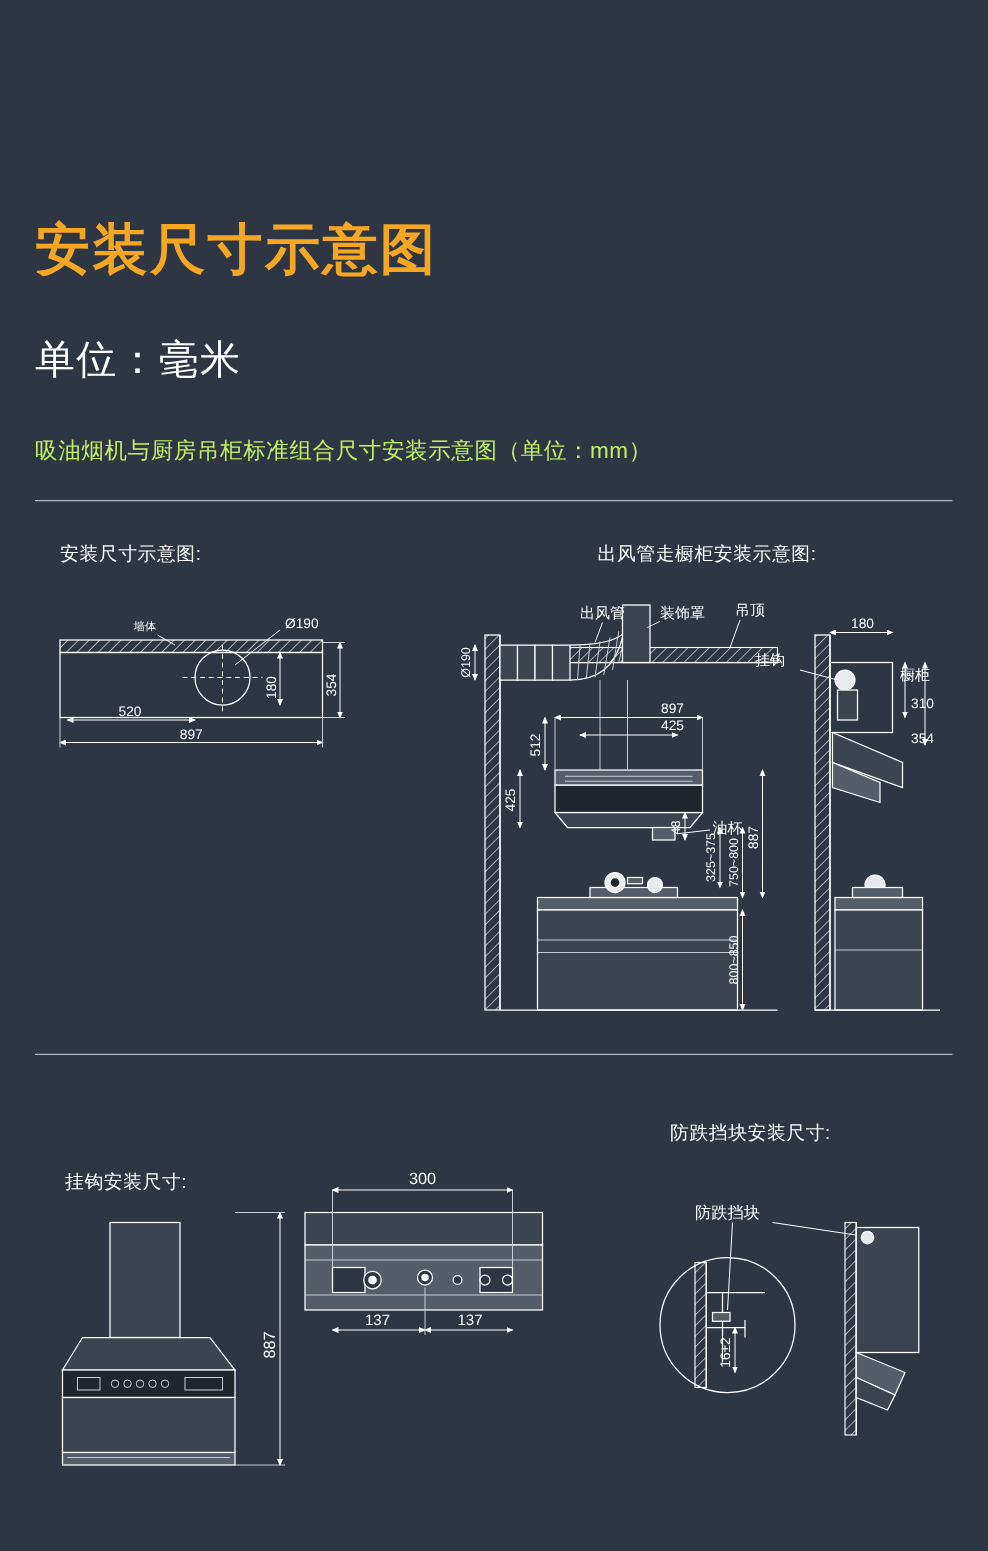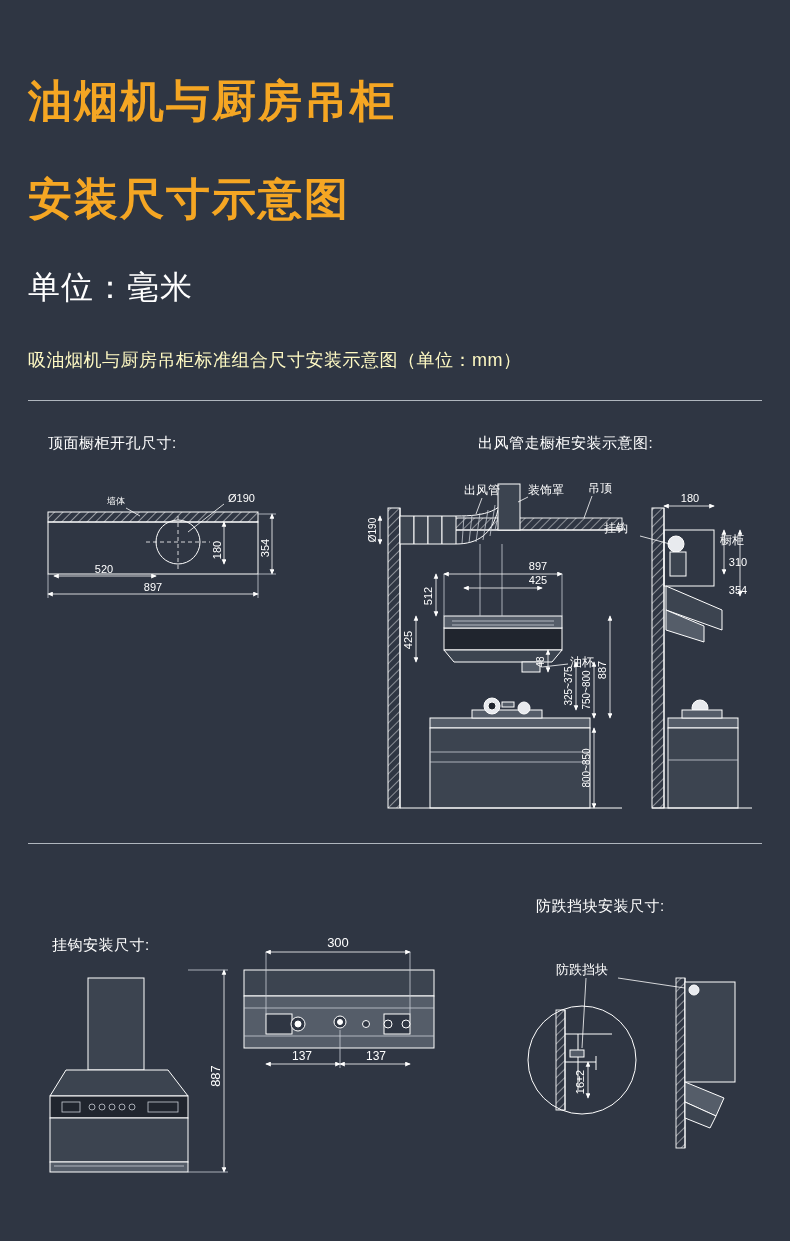--- a/index.html
+++ b/index.html
@@ -22,21 +22,21 @@
     left:28px;
   }
   .title1{top:72px;}
   .title2{top:170px;}
   .unit{
     position:absolute;left:28px;top:266px;
     font-size:32px;color:#ffffff;letter-spacing:1px;
   }
   .subtitle{
     position:absolute;left:28px;top:348px;
-    font-size:18px;color:#fef9c3;letter-spacing:.5px;
+    font-size:18px;color:#bef264;letter-spacing:.5px;
   }
   .hr{
     position:absolute;left:28px;width:734px;height:1px;
     background:#c7ccd3;opacity:.85;
   }
   .hr1{top:400px;}
   .hr2{top:843px;}
 
   .sec-label{
     position:absolute;font-size:15px;color:#ffffff;letter-spacing:.5px;
@@ -62,29 +62,28 @@
   .t10{font-size:10px;}
   .t11{font-size:11px;}
   .t12{font-size:12px;}
   .t13{font-size:13px;}
 </style>
 </head>
 <body>
 
 <div class="page">
 
-  <div class="title1">油烟机与厨房吊柜</div>
   <div class="title2">安装尺寸示意图</div>
   <div class="unit">单位：毫米</div>
   <div class="subtitle">吸油烟机与厨房吊柜标准组合尺寸安装示意图（单位：mm）</div>
 
   <div class="hr hr1"></div>
   <div class="hr hr2"></div>
 
-  <div class="sec-label lbl-a">顶面橱柜开孔尺寸:</div>
+  <div class="sec-label lbl-a">安装尺寸示意图:</div>
   <div class="sec-label lbl-b">出风管走橱柜安装示意图:</div>
   <div class="sec-label lbl-c">挂钩安装尺寸:</div>
   <div class="sec-label lbl-d">防跌挡块安装尺寸:</div>
 
   <div class="dwg" style="left:28px;top:470px;text-align:right;">
   <svg width="300" height="160" viewBox="0 0 300 160">
     <defs>
       <pattern id="hatchA" width="6" height="6" patternUnits="userSpaceOnUse" patternTransform="rotate(45)">
         <line x1="0" y1="0" x2="0" y2="6" stroke="#ffffff" stroke-width="1"></line>
       </pattern>

